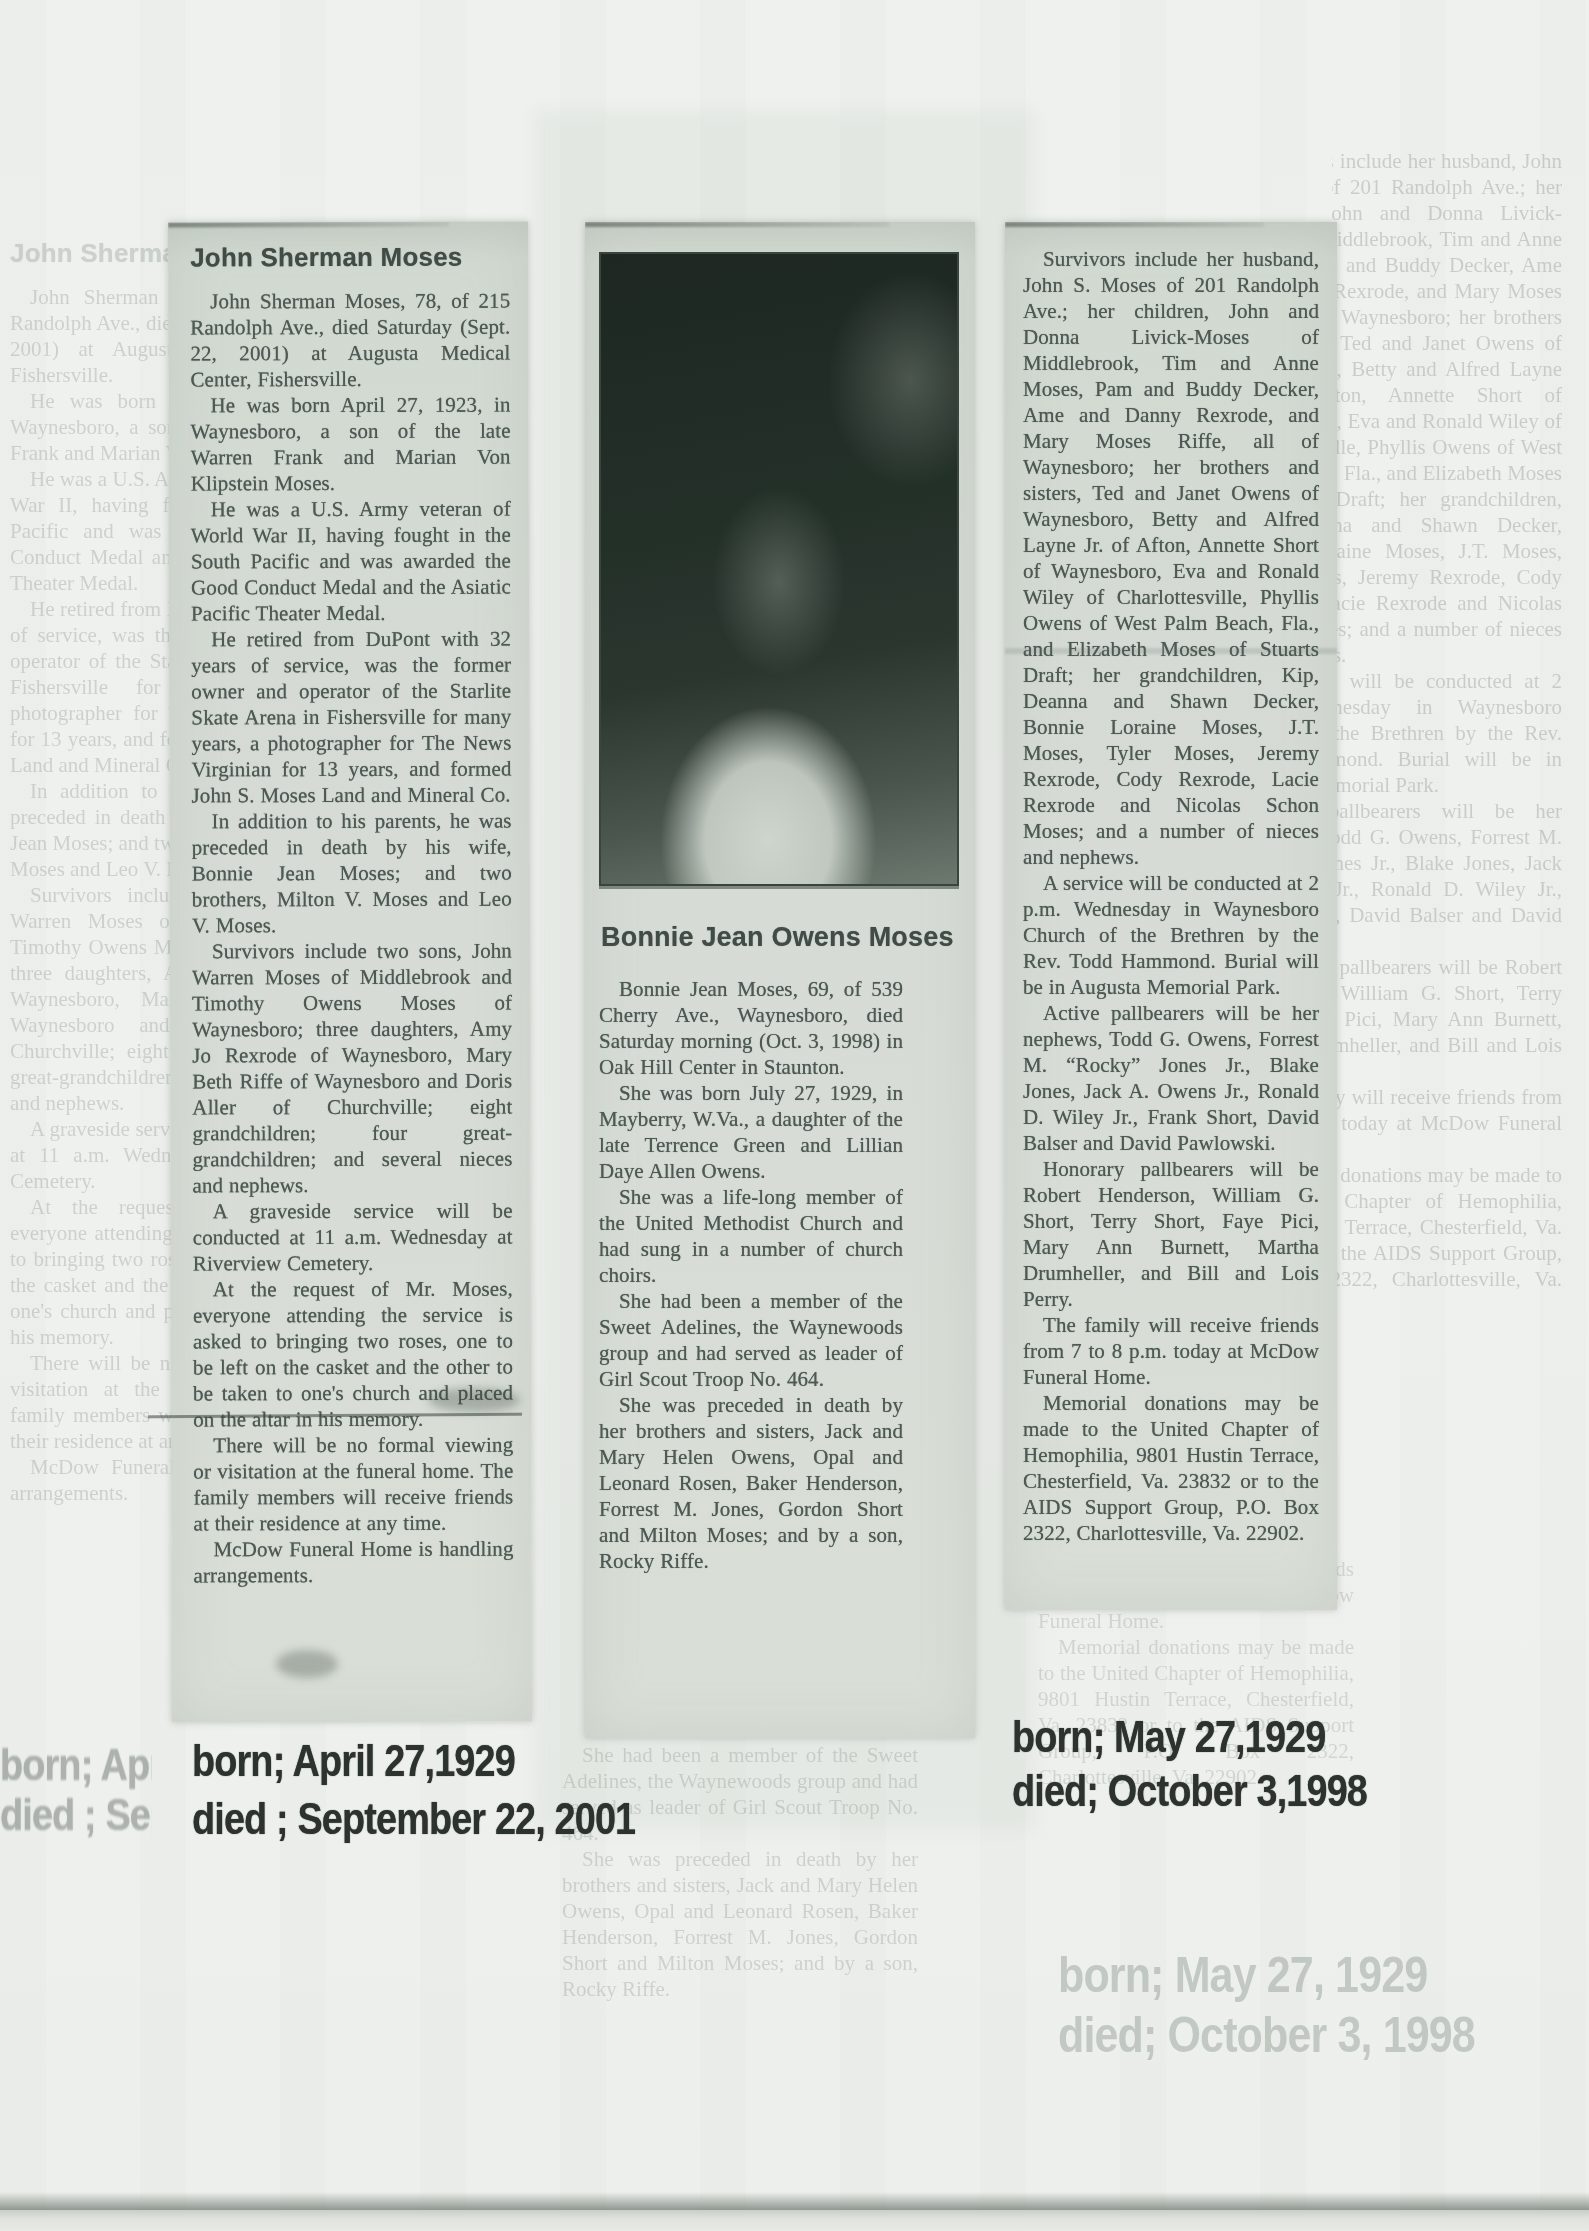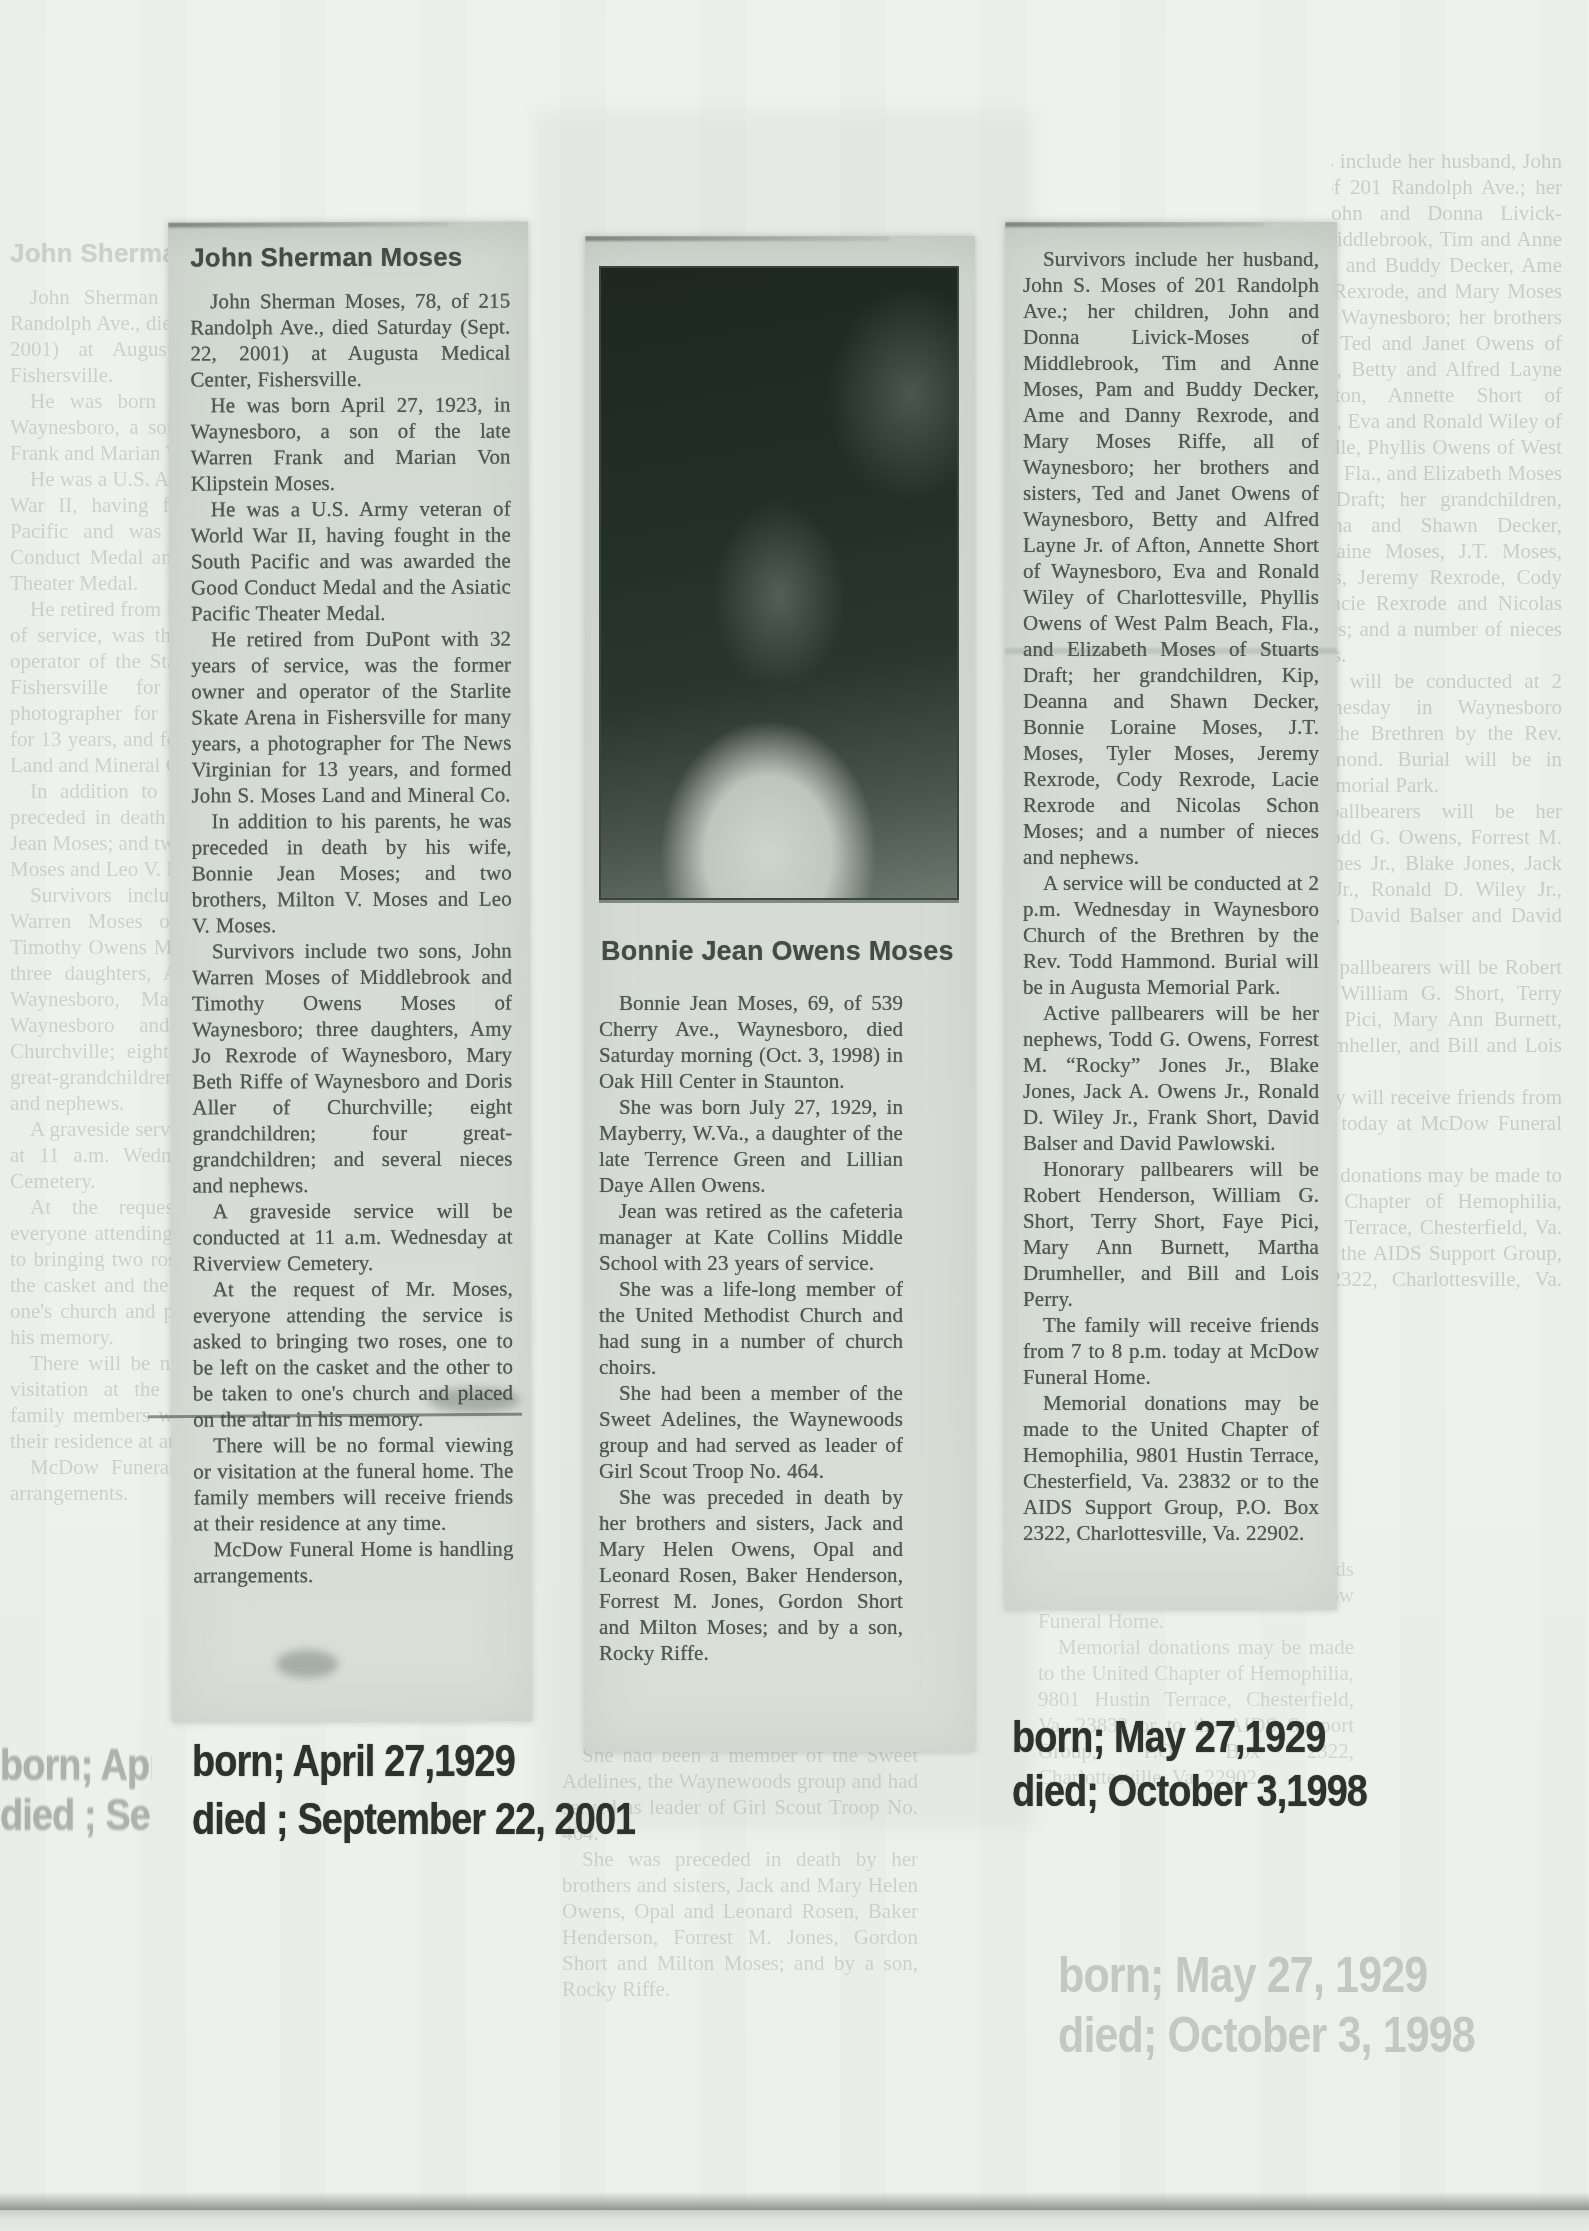--- a/index.html
+++ b/index.html
@@ -19,21 +19,21 @@
     position:absolute; z-index:2; overflow:hidden; color:#4e5953;
     background:linear-gradient(180deg,#c9d1c9 0%, #d2d9d1 2.5%, #d6dcd5 45%, #d9dfd7 100%);
     box-shadow:0 0 7px rgba(110,120,112,0.35), inset 0 0 55px rgba(148,158,150,0.22);
   }
   .clipping::before {
     content:""; position:absolute; top:0; left:0; right:22%; height:5px;
     background:linear-gradient(90deg, rgba(66,76,70,0.55), rgba(66,76,70,0.08));
     filter:blur(1px);
   }
   .clip-john    { left:170px;  top:222px; width:360px; height:1500px; padding:20px 18px 20px 22px; box-sizing:border-box; transform:rotate(-0.15deg); }
-  .clip-bonnie  { left:585px;  top:222px; width:390px; height:1516px;margin-top:14px; }
+  .clip-bonnie  { left:585px;  top:222px; width:390px; height:1516px; }
   .clip-surv    { left:1005px; top:222px; width:332px; height:1388px; padding:24px 18px 20px 18px; box-sizing:border-box; }
   .headline {
     font-family:"Liberation Sans", sans-serif; font-weight:bold; color:#414c46;
     font-size:26px; line-height:30px; margin:0 0 16px 0; letter-spacing:0.2px;
     text-shadow:0 0 1px rgba(65,76,70,0.6);
   }
   .newsbody p {
     margin:0; text-indent:20px; text-align:justify;
     font-size:21px; line-height:26px; letter-spacing:0.1px; word-spacing:0.5px;
     text-shadow:0 0 0.8px rgba(78,89,83,0.85);
@@ -139,21 +139,20 @@
       <p>McDow Funeral Home is handling arrangements.</p>
     </div>
   </article>
 
   <article class="clipping clip-bonnie">
     <div class="photo"></div>
     <h2 class="headline bonnie-headline">Bonnie Jean Owens Moses</h2>
     <div class="newsbody bonnie-body">
       <p>Bonnie Jean Moses, 69, of 539 Cherry Ave., Waynesboro, died Saturday morning (Oct. 3, 1998) in Oak Hill Center in Staunton.</p>
       <p>She was born July 27, 1929, in Mayberry, W.Va., a daughter of the late Terrence Green and Lillian Daye Allen Owens.</p>
-      <p>Jean was retired as the cafeteria manager at Kate Collins Middle School with 23 years of service.</p>
       <p>She was a life-long member of the United Methodist Church and had sung in a number of church choirs.</p>
       <p>She had been a member of the Sweet Adelines, the Waynewoods group and had served as leader of Girl Scout Troop No. 464.</p>
       <p>She was preceded in death by her brothers and sisters, Jack and Mary Helen Owens, Opal and Leonard Rosen, Baker Henderson, Forrest M. Jones, Gordon Short and Milton Moses; and by a son, Rocky Riffe.</p>
     </div>
   </article>
 
   <article class="clipping clip-surv">
     <div class="newsbody">
       <p>Survivors include her husband, John S. Moses of 201 Randolph Ave.; her children, John and Donna Livick-Moses of Middlebrook, Tim and Anne Moses, Pam and Buddy Decker, Ame and Danny Rexrode, and Mary Moses Riffe, all of Waynesboro; her brothers and sisters, Ted and Janet Owens of Waynesboro, Betty and Alfred Layne Jr. of Afton, Annette Short of Waynesboro, Eva and Ronald Wiley of Charlottesville, Phyllis Owens of West Palm Beach, Fla., and Elizabeth Moses of Stuarts Draft; her grandchildren, Kip, Deanna and Shawn Decker, Bonnie Loraine Moses, J.T. Moses, Tyler Moses, Jeremy Rexrode, Cody Rexrode, Lacie Rexrode and Nicolas Schon Moses; and a number of nieces and nephews.</p>
       <p>A service will be conducted at 2 p.m. Wednesday in Waynesboro Church of the Brethren by the Rev. Todd Hammond. Burial will be in Augusta Memorial Park.</p>

